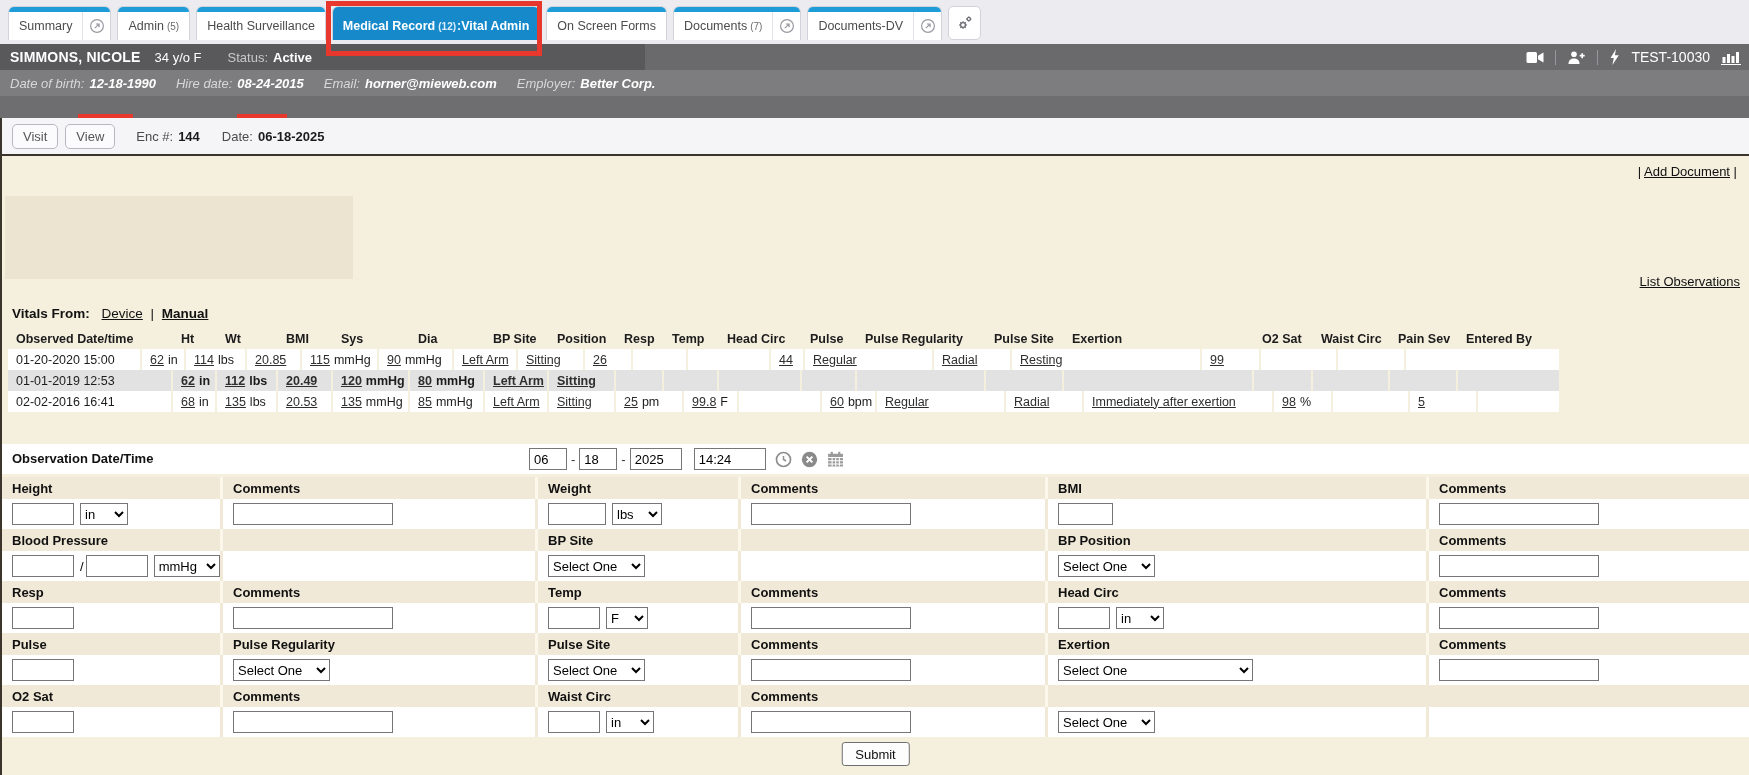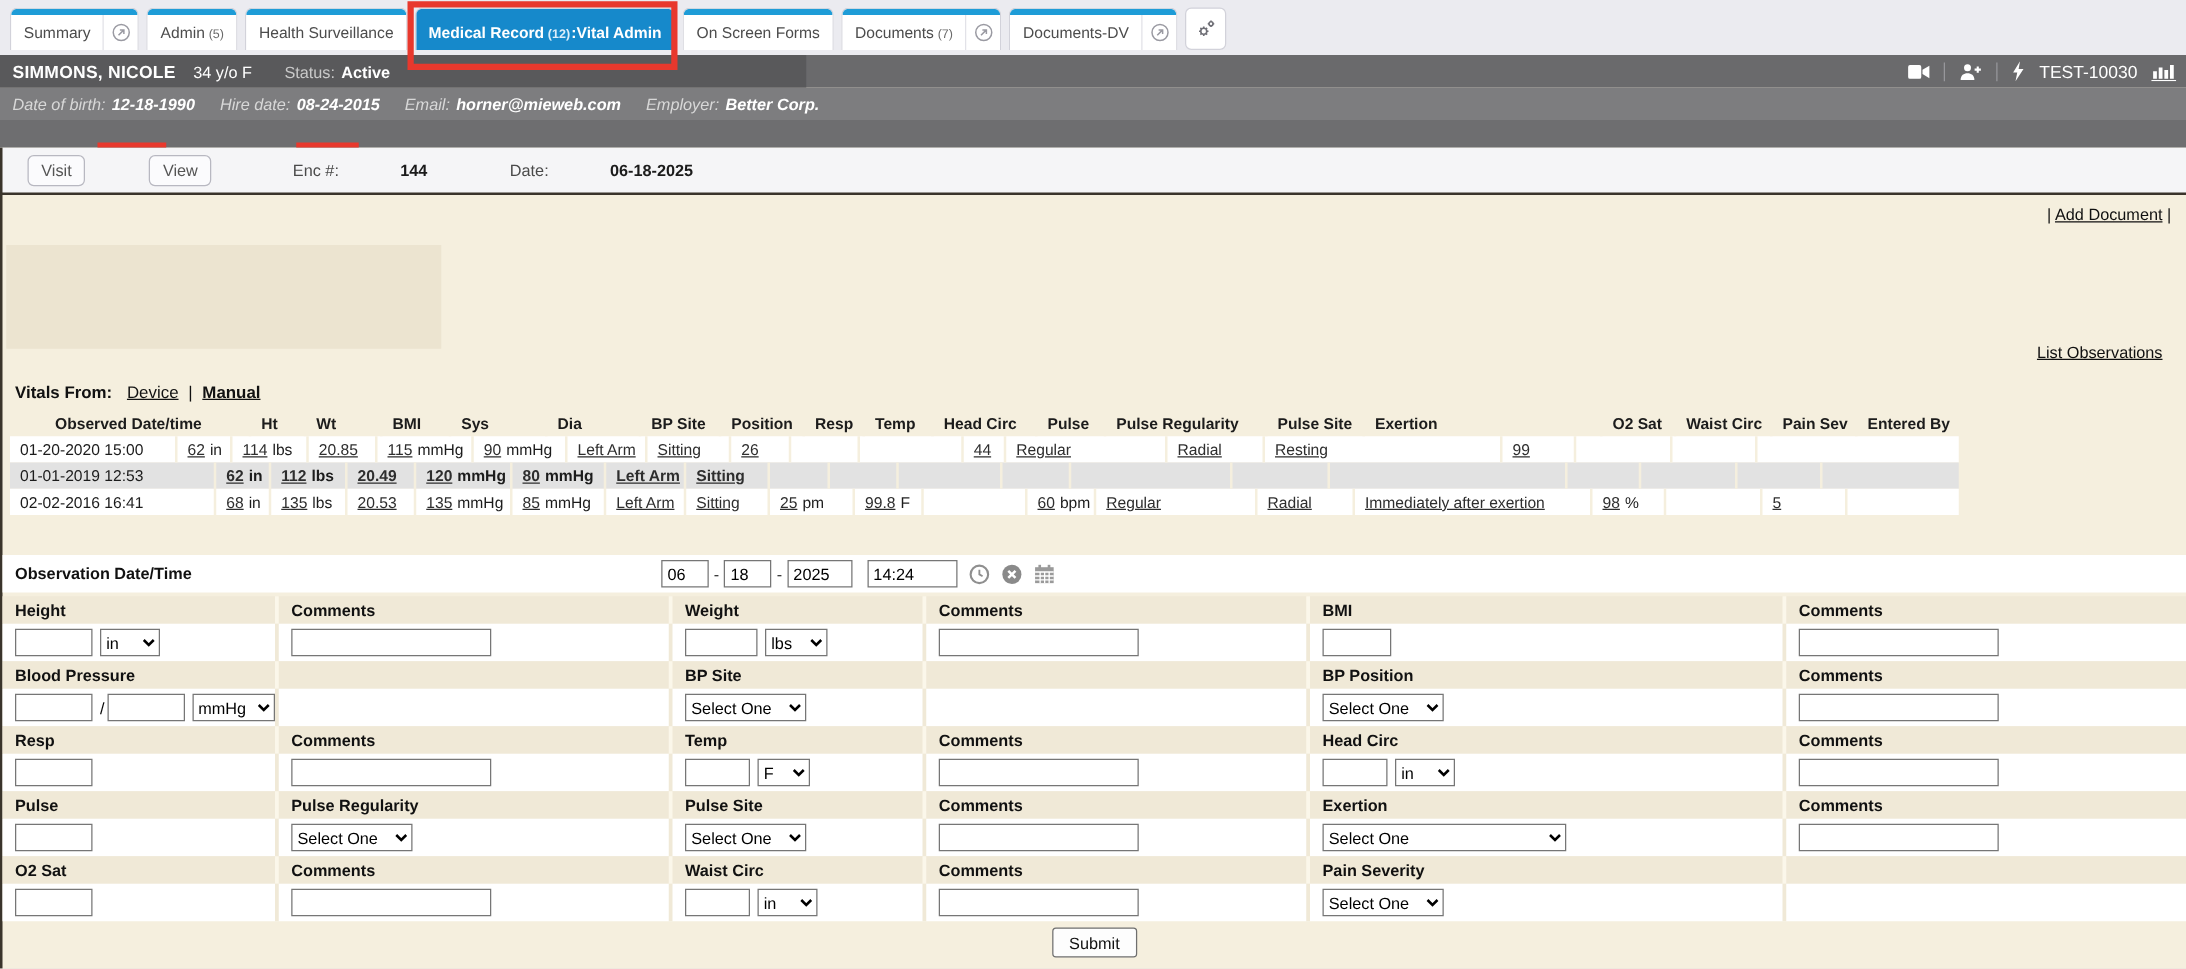--- a/index.html
+++ b/index.html
@@ -35,43 +35,43 @@
   .vdiv{width:1px;height:15px;background:#97979b;}
   .hicon{display:flex;align-items:center;cursor:pointer;}
   .chartid{font-size:14px;}
   .phdr2{height:26px;background:#7d7d7f;display:flex;align-items:center;padding-left:10px;gap:20px;font-size:13px;}
   .fld{white-space:nowrap;font-style:italic;}
   .fl{color:#d8d8d8;}
   .fv{color:#fff;font-weight:bold;margin-left:5px;}
   .phdr3{height:22px;background:#6e6e70;position:relative;}
   .redmark{position:absolute;bottom:0;height:4px;background:#e8382d;}
   
-  .encbar{height:38px;background:#f5f5f7;display:flex;align-items:center;padding-left:20px;
+  .encbar{height:38px;background:#f5f5f7;display:flex;align-items:center;padding-left:10px;
           border-bottom:2px solid #3a342b;border-left:2px solid #3a342b;box-sizing:border-box;
-          font-size:13px;color:#555;gap:44px;}
+          font-size:13px;color:#555;}
   .encbtn{border:1px solid #b8b8c1;border-radius:5px;background:#fbfbfd;padding:4px 10px;
           color:#555;margin-right:7px;font-size:13px;font-family:inherit;cursor:pointer;}
   .enclab{margin-left:14px;color:#4a4a4a;}
   .encval{font-weight:bold;color:#1b1b1b;margin-left:5px;}
   
   .content{position:relative;height:619px;background:#f5efde;border-left:2px solid #3a342b;box-sizing:border-box;}
   .toplink{position:absolute;font-size:13px;color:#101010;white-space:nowrap;}
   .adddoc{top:8px;right:12px;}
-  .listobs{top:118px;right:19px;}
+  .listobs{top:118px;right:9px;}
   .linktext{text-decoration:underline;cursor:pointer;color:#101010;}
   .panel{position:absolute;left:3px;top:40px;width:348px;height:83px;background:#ece4d0;}
   .vitalsfrom{position:absolute;left:10px;top:150px;font-size:13.5px;color:#111;}
   .vf-label{font-weight:bold;}
   .vf-sep{margin:0 4px;}
   .vlink{text-decoration:underline;cursor:pointer;color:#111;}
   .vlink.bold{font-weight:bold;}
   
   .vtable{position:absolute;left:6px;top:172px;}
   .trow{display:flex;height:21px;align-items:center;background:#fff;}
-  .trow.thead{background:transparent;font-weight:bold;margin-left:28px;}
+  .trow.thead{background:transparent;font-weight:bold;}
   .trow.shaded{background:#e2e2e2;}
   .tcell{box-sizing:border-box;padding-left:8px;border-left:2px solid #f5efde;height:100%;
          display:flex;align-items:center;font-size:12.5px;color:#1c1c1c;white-space:nowrap;overflow:hidden;}
   .tcell:first-child{border-left:none;}
   .tlink{text-decoration:underline;color:#2e2e2e;cursor:pointer;}
   .tunit{margin-left:4px;}
   .boldrow .tlink,.boldrow .tunit{font-weight:bold;}
   
   .obsrow{position:absolute;left:0;top:288px;width:100%;height:30px;background:#fff;}
   .obslabel{position:absolute;left:10px;top:7px;font-weight:bold;font-size:13px;color:#111;}
@@ -705,23 +705,20 @@
           </div>
           <div class="fcell">
             <span class="flabel">Comments</span>
           </div>
           <div class="fcell">
             <span class="flabel">Waist Circ</span>
           </div>
           <div class="fcell">
             <span class="flabel">Comments</span>
           </div>
-          <div class="fcell">
-            <span class="flabel">Pain Severity</span>
-          </div>
           <div class="fcell"></div>
         </div>
         <div class="frow inp">
           <div class="fcell">
             <input class="ctl-input" type="text" style="width: 62px;">
           </div>
           <div class="fcell">
             <input class="ctl-input" type="text" style="width: 160px;">
           </div>
           <div class="fcell">

